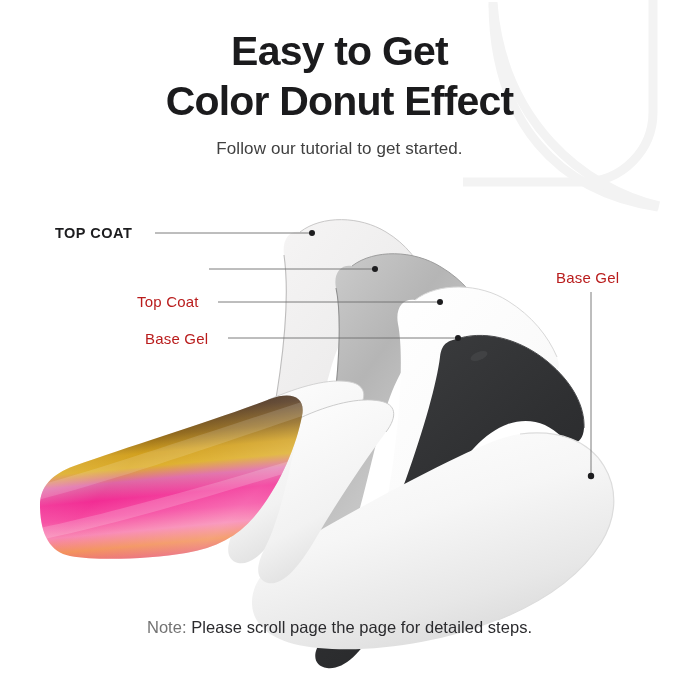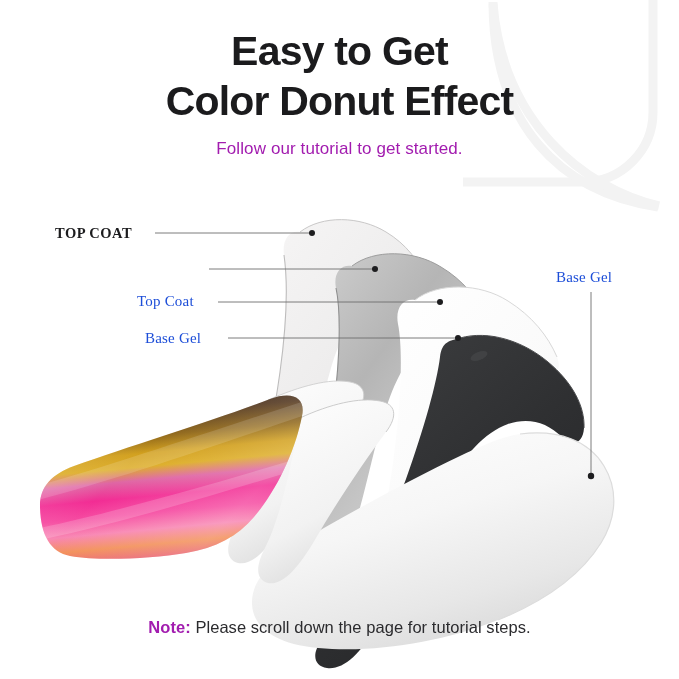--- a/index.html
+++ b/index.html
@@ -45,72 +45,72 @@
     line-height: 50px;
     letter-spacing: -0.8px;
     color: #1b1b1d;
     white-space: nowrap;
   }
   #subtitle {
     margin-top: 13px;
     font-family: "Liberation Sans", sans-serif;
     font-size: 17px;
     font-weight: 400;
-    color: #a21caf;
+    color: #404040;
     letter-spacing: 0.1px;
   }
 
   
   #illustration {
     position: absolute;
     top: 0;
     left: 0;
     width: 679px;
     height: 679px;
     pointer-events: none;
   }
 
   
   .callout {
     position: absolute;
-    font-family: Liberation Serif, serif;
+    font-family: Liberation Sans, sans-serif;
     color: #1c1c1e;
     white-space: nowrap;
   }
   .callout.bold {
     font-weight: bold;
     font-size: 14.5px;
     letter-spacing: 0.5px;
   }
   .callout.light {
     font-weight: 400;
     font-size: 15px;
     letter-spacing: 0.2px;
-    color: #1d4ed8;
+    color: #b91c1c;
   }
 
   #label-top-coat-caps     { left: 55px;  top: 225px; }
   #label-chrome-powder     { left: 47px;  top: 260px; }
   #label-top-coat          { left: 137px; top: 293px; }
   #label-color-gel         { left: 145px; top: 330px; }
   #label-base-gel          { left: 556px; top: 269px; }
 
   
   #note {
     position: absolute;
     bottom: 42px;
     left: 0;
     width: 679px;
     text-align: center;
     font-family: "Liberation Sans", sans-serif;
     font-size: 16.5px;
     color: #2b2b2e;
     letter-spacing: 0.05px;
   }
-  #note-prefix { font-weight: bold; color: #a21caf; }
+  #note-prefix { font-weight: normal; color: #737373; }
 </style>
 </head>
 <body>
 
 <div id="stage">
 
   <svg id="watermark" viewBox="0 0 230 230" xmlns="http://www.w3.org/2000/svg">
     <g fill="none" stroke="#f3f3f3" stroke-width="9">
       <path d="M190 -20 L190 120 A70 70 0 0 1 120 190 L-10 190"></path>
       <path d="M30 10 C 30 130, 95 200, 195 215"></path>
@@ -345,16 +345,16 @@
   <div class="callout bold" id="label-top-coat-caps">TOP COAT</div>
 
 
   <div class="callout light" id="label-top-coat">Top Coat</div>
 
   <div class="callout light" id="label-color-gel">Base Gel</div>
 
   <div class="callout light" id="label-base-gel">Base Gel</div>
 
   <div id="note">
-    <span id="note-prefix">Note:</span><span> Please scroll down the page for tutorial steps.</span>
+    <span id="note-prefix">Note:</span><span> Please scroll page the page for detailed steps.</span>
   </div>
 
 </div>
 
 </body></html>

